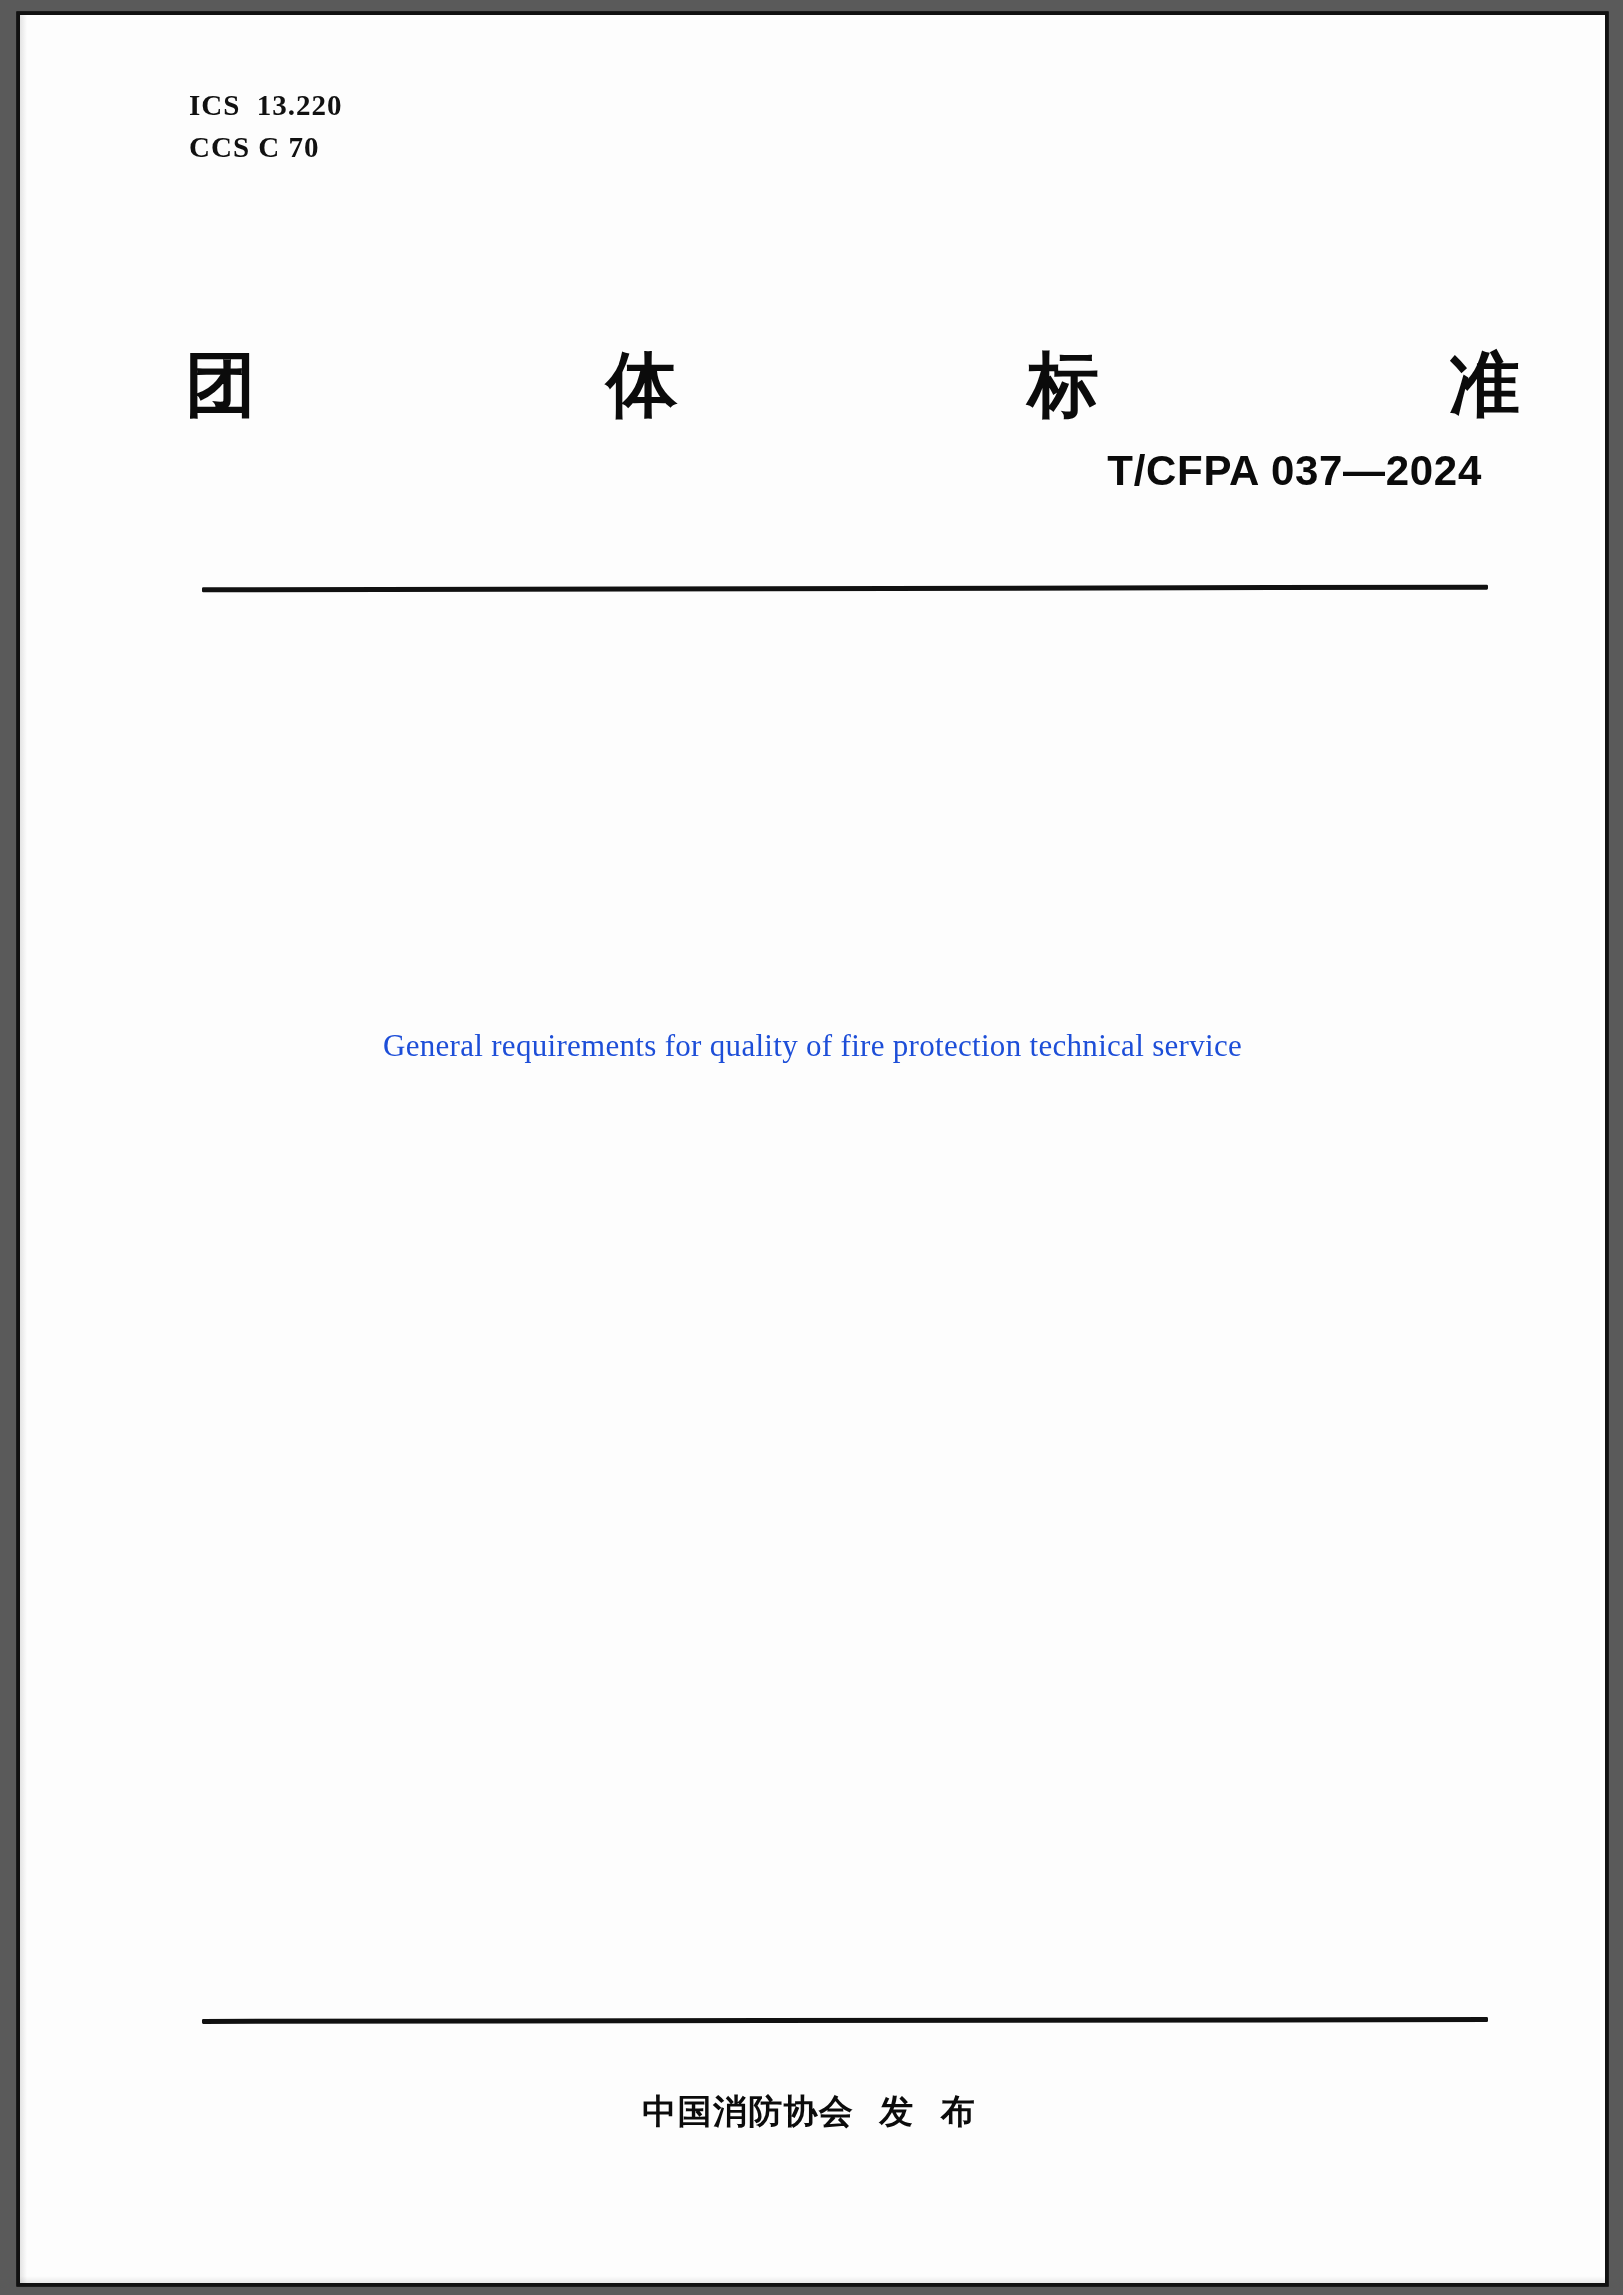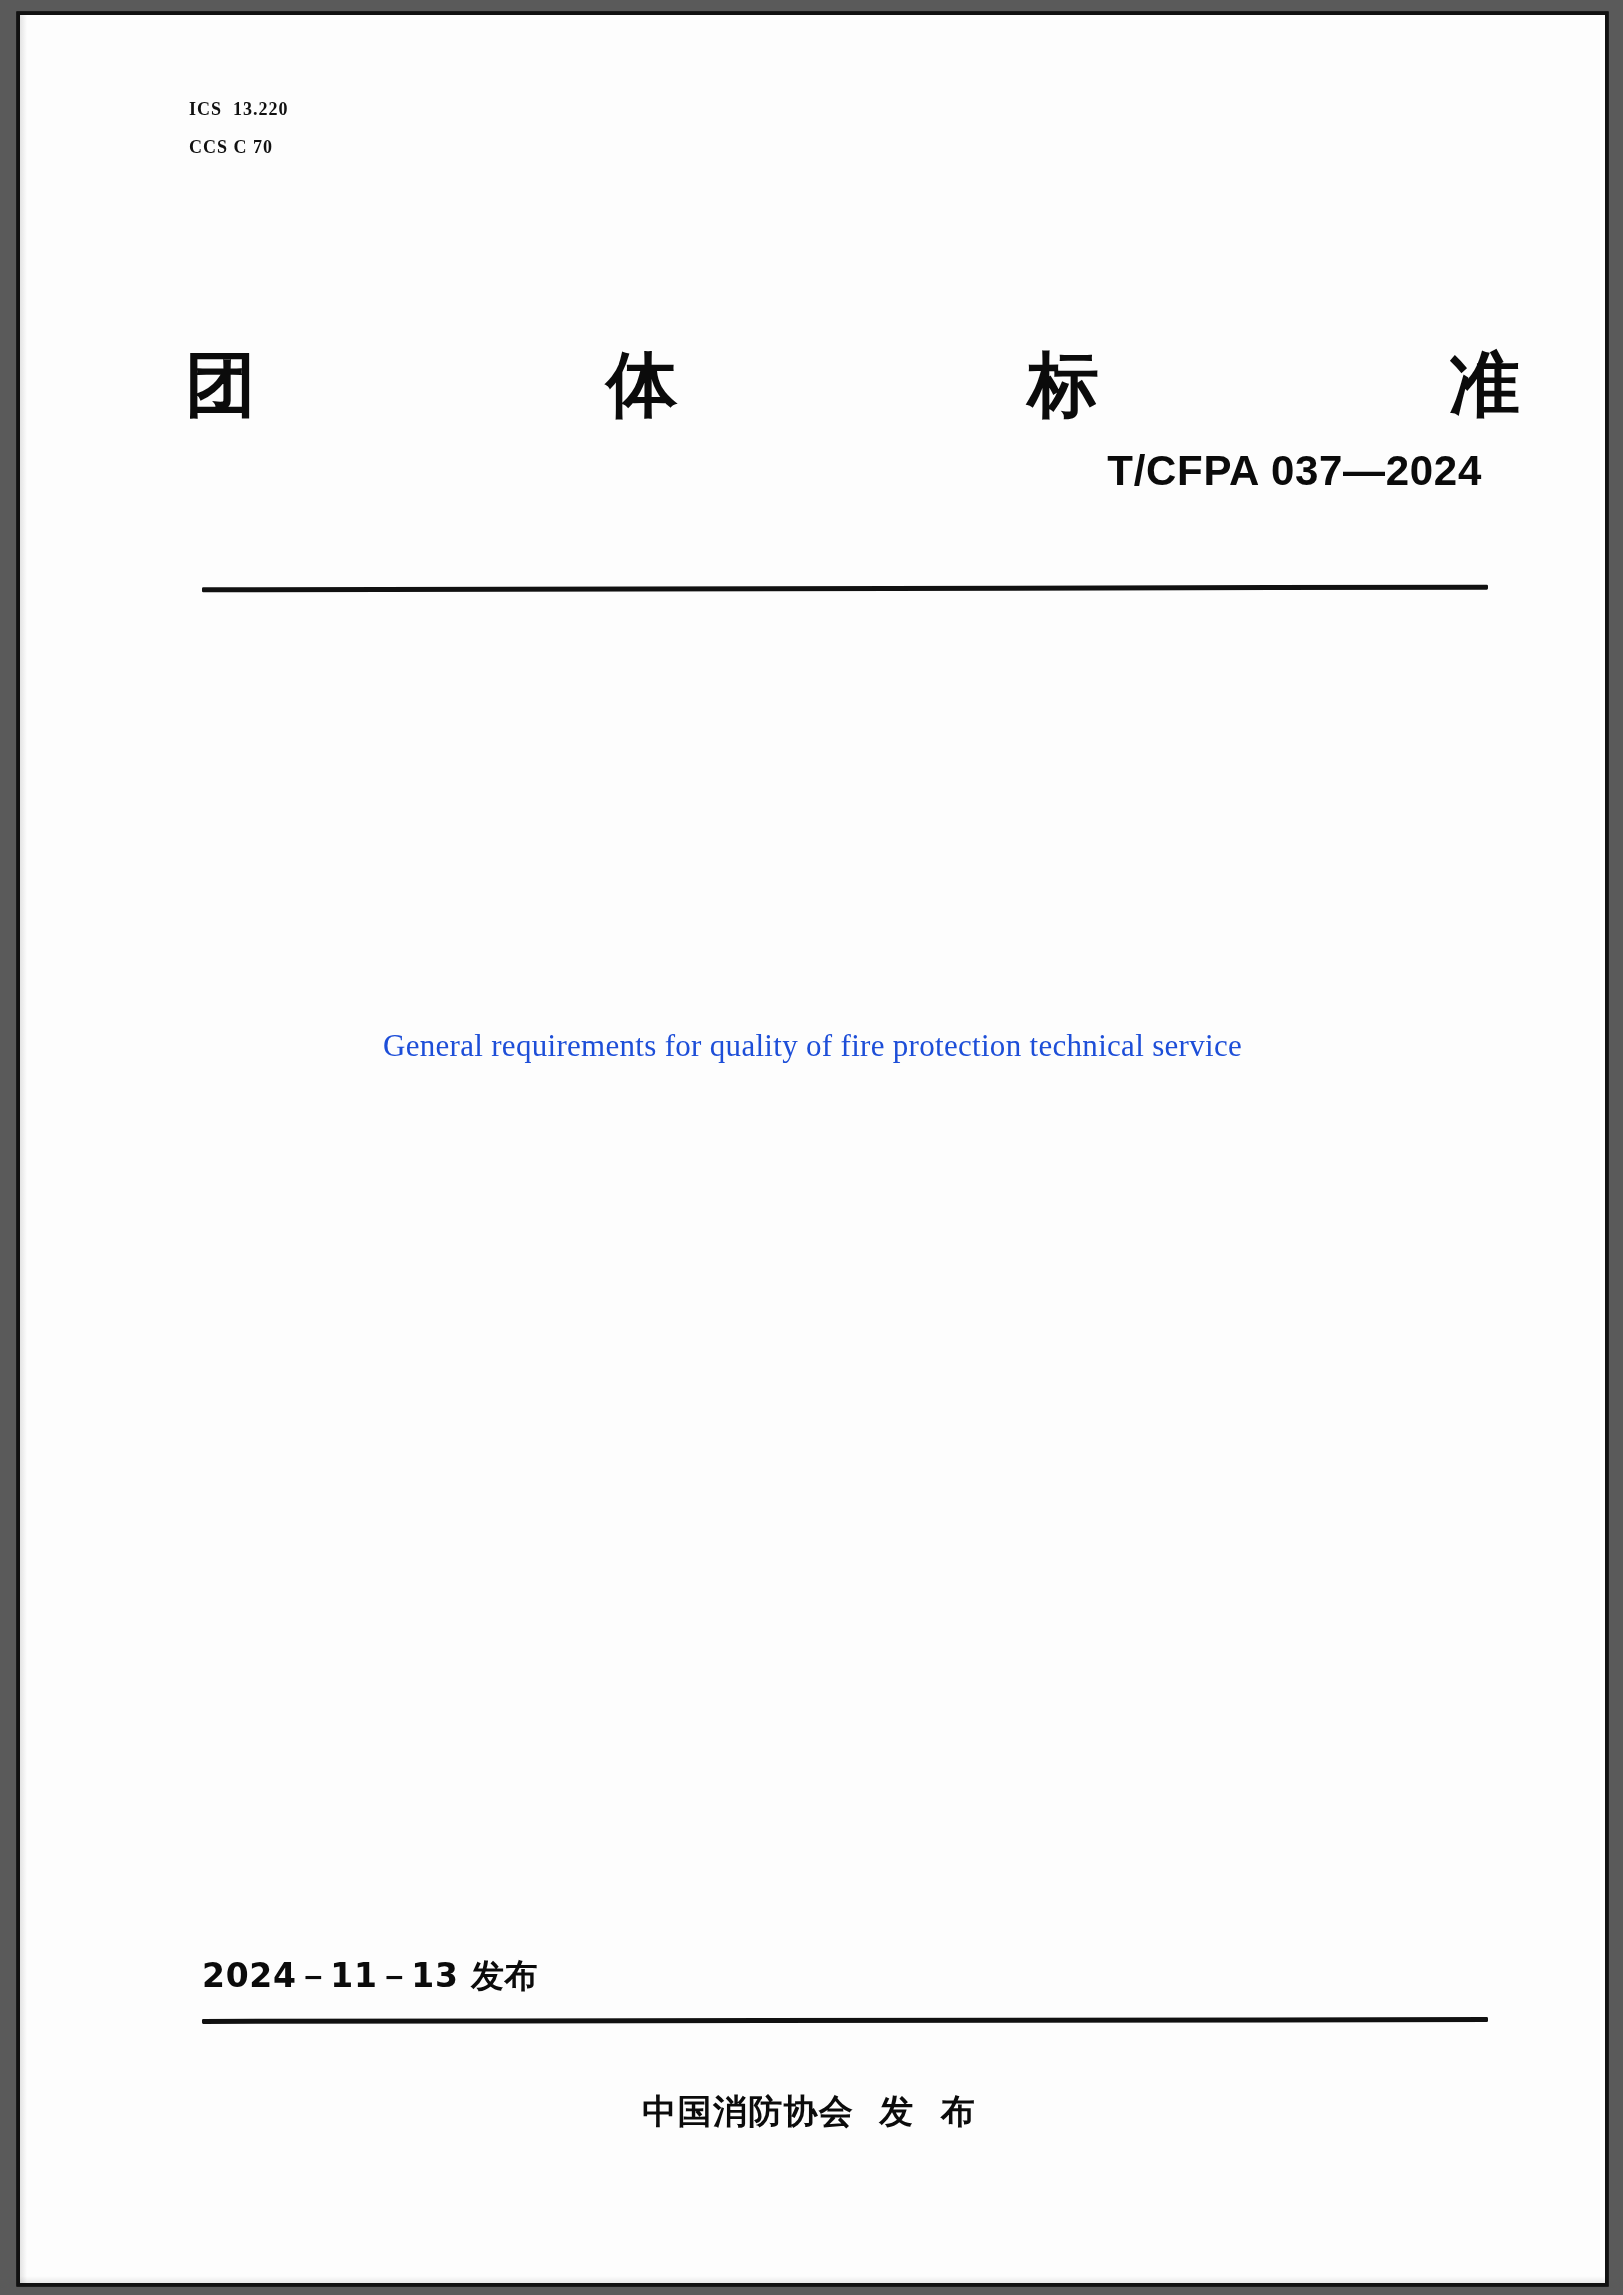--- a/index.html
+++ b/index.html
@@ -48,26 +48,25 @@
 
   
   .ics-block {
     position: absolute;
     left: 169px;
     top: 69px;
     font-family: "Liberation Serif", serif;
     color: #111;
   }
   .ics-line {
-    font-size: 18px;
+    font-size: 29px;
     letter-spacing: 1px;
     line-height: 1.45;
     font-weight: 600;
     white-space: pre;
-    margin-top: 12px;
   }
 
   
   .std-head {
     position: absolute;
     left: 165px;
     top: 334px;
     width: 1335px;
     display: flex;
     justify-content: space-between;
@@ -212,21 +211,20 @@
         <span class="std-char">准</span>
       </div>
 
       <div class="std-number">T/CFPA 037—2024</div>
 
       <div class="rule-top"></div>
 
       <div class="title-en">General requirements for quality of fire protection technical service</div>
 
       <div class="footer-dates">
-        <span class="date-cn">2024－11－13 发布</span>
       </div>
 
       <div class="rule-bottom"></div>
 
       <div class="publisher">
         <span>中国消防协会</span><span class="pub-word">发 布</span>
       </div>
 
       <div class="edge-shade-left"></div>
       <div class="edge-shade-bottom"></div>

